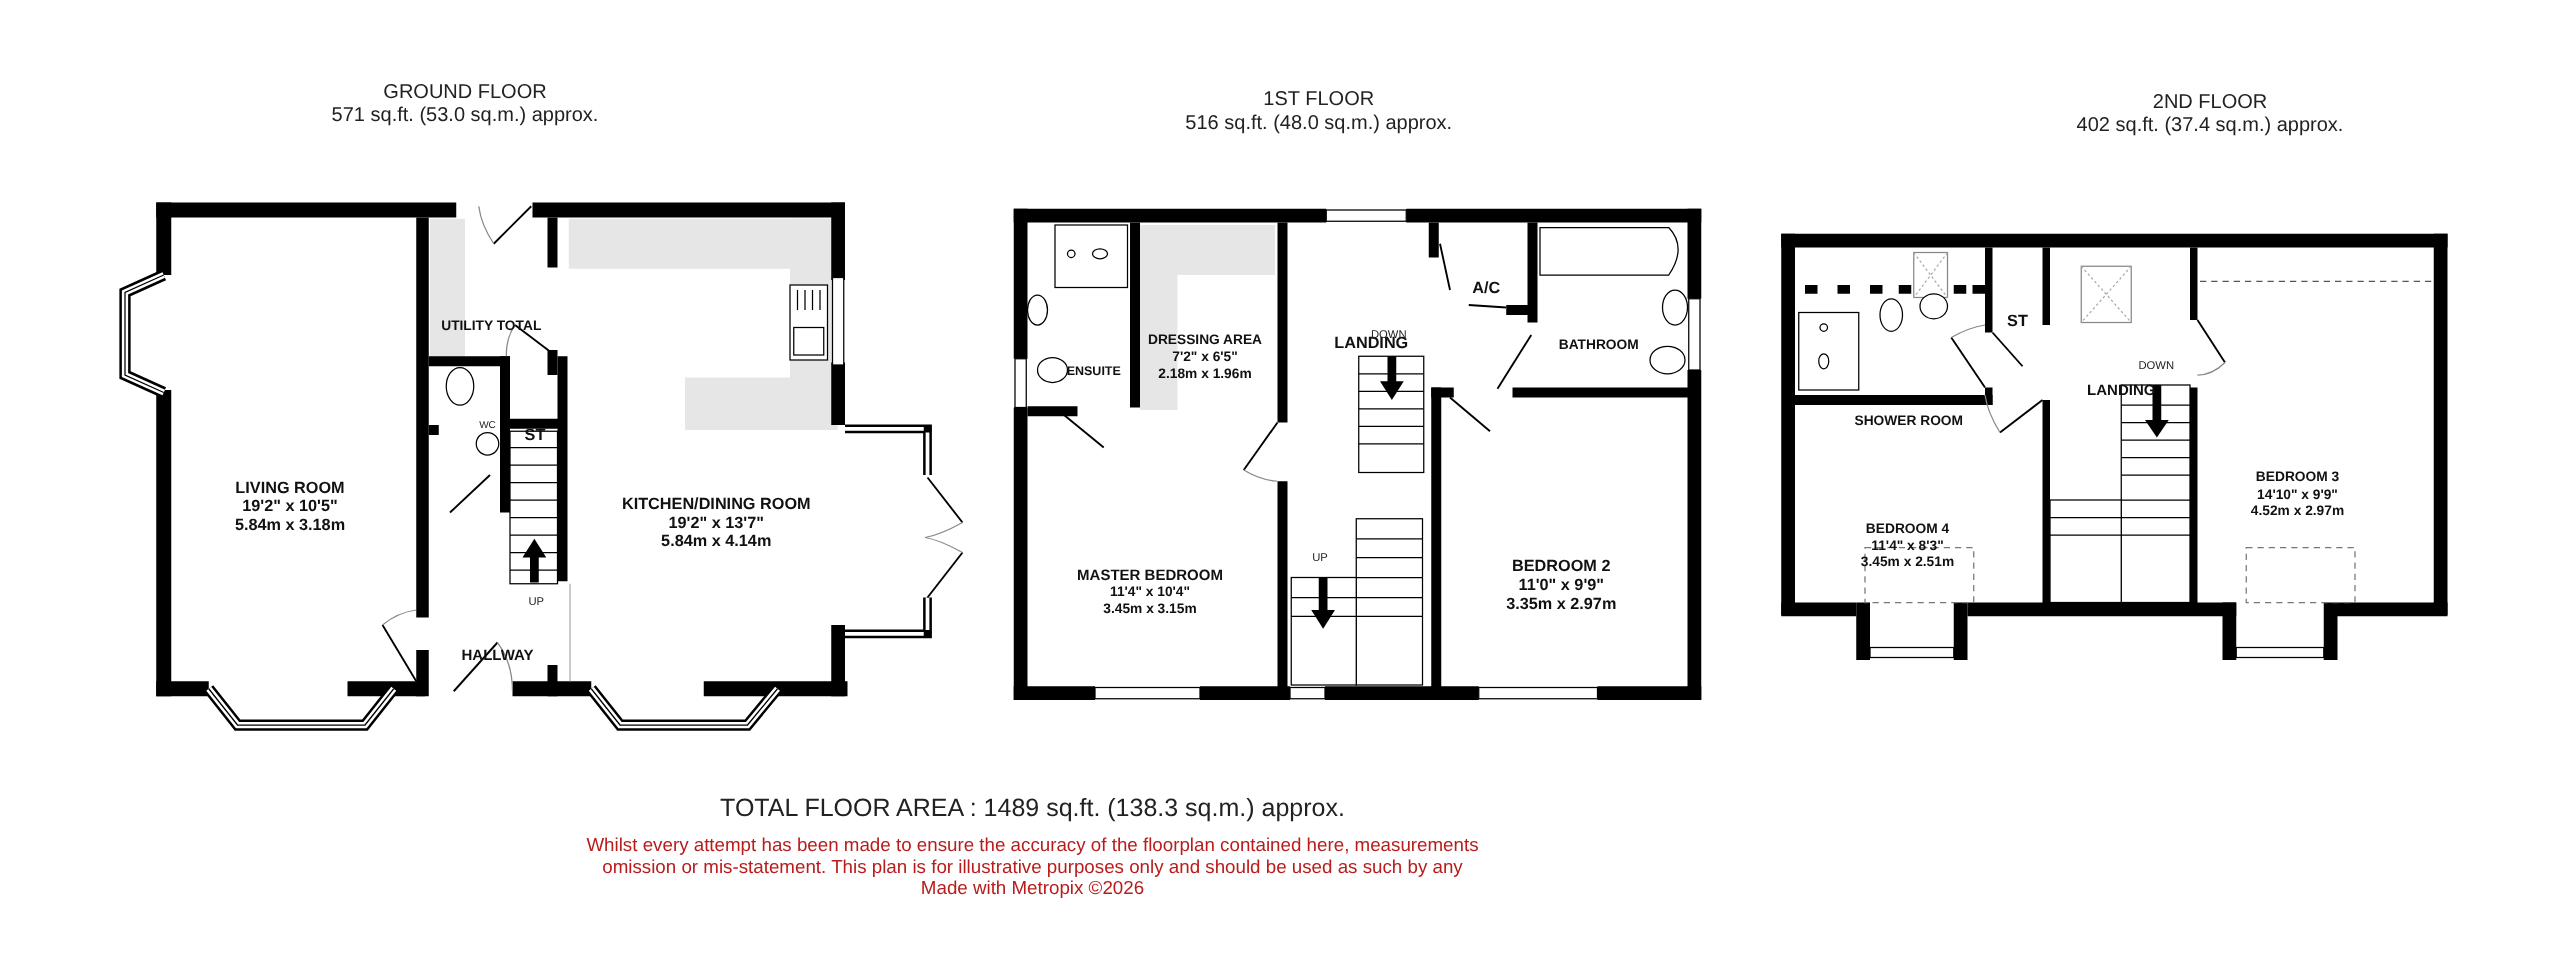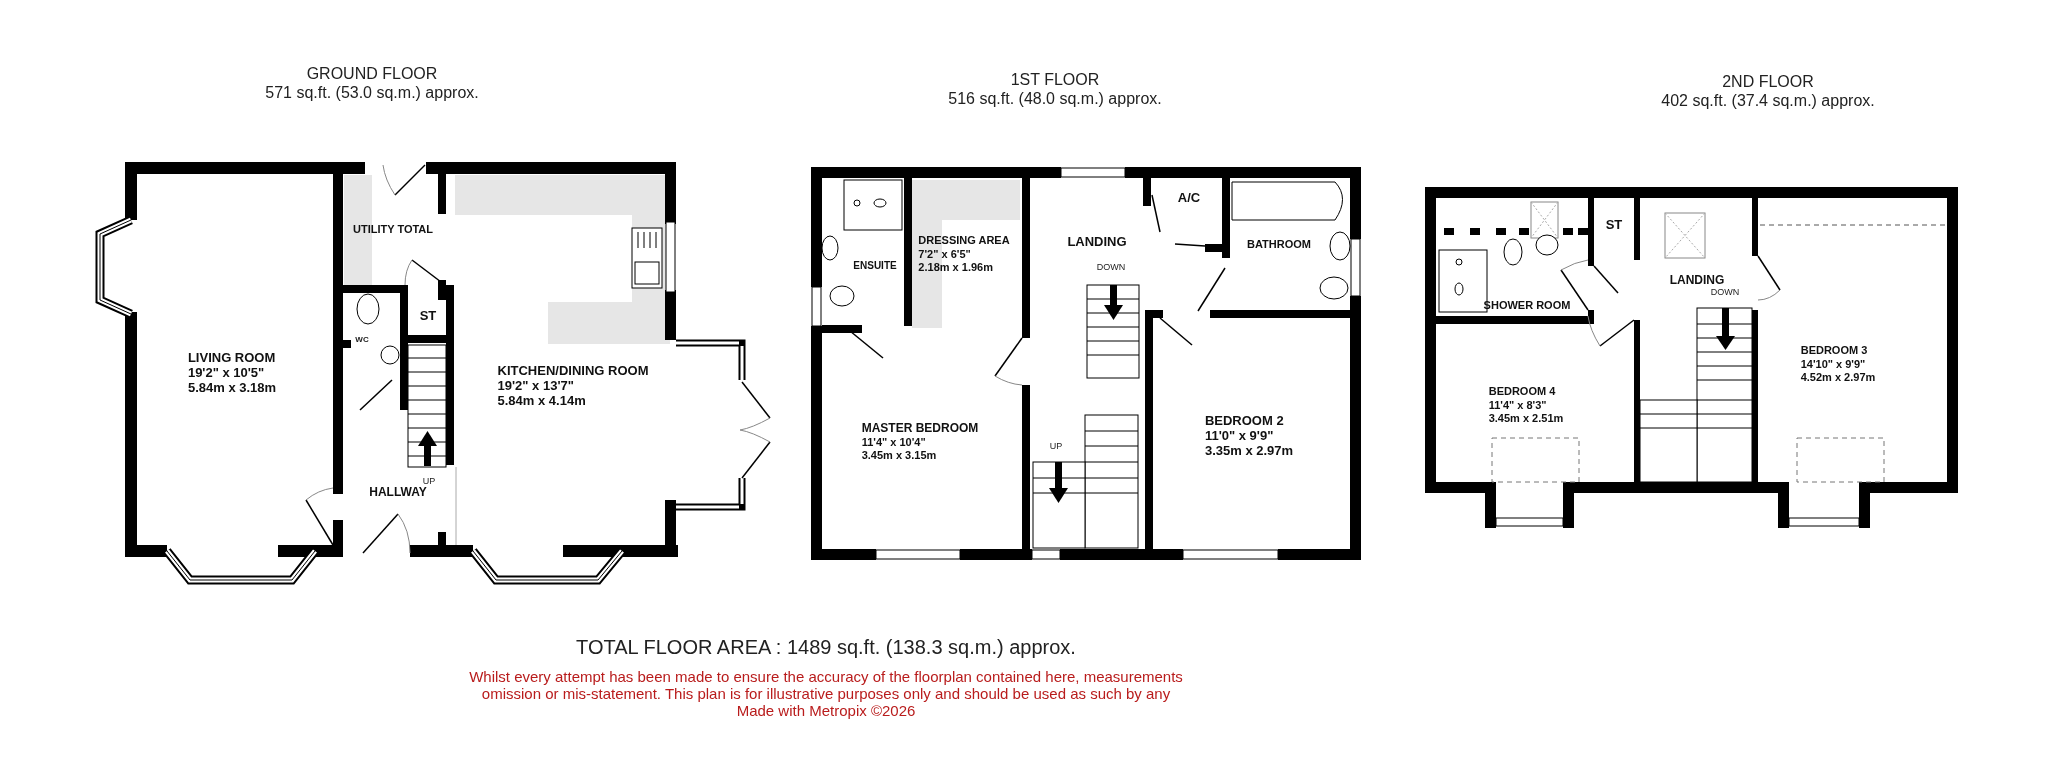--- a/index.html
+++ b/index.html
@@ -1,20 +1,20 @@
 <!DOCTYPE html>
 <html><head>
 <meta charset="utf-8">
 <style>
   html,body{margin:0;padding:0;background:#ffffff;}
   body{width:2048px;height:774px;position:relative;overflow:hidden;font-family:"Liberation Sans",sans-serif;color:#1a1a1a;}
   .floor-title{position:absolute;text-align:center;font-size:16px;line-height:19px;color:#222;font-family:"Liberation Sans",sans-serif;}
   .floor-title span{display:block;}
   svg.plan{position:absolute;left:0;top:0;}
-  .room-label{position:absolute;text-align:left;font-family:"Liberation Sans",sans-serif;font-weight:bold;color:#111;line-height:15px;white-space:nowrap;transform:translateX(-50%);}
+  .room-label{position:absolute;text-align:center;font-family:"Liberation Sans",sans-serif;font-weight:bold;color:#111;line-height:15px;white-space:nowrap;transform:translateX(-50%);margin-top:32px;}
   .room-label .n{display:block;font-size:13px;}
   .room-label .d{display:block;font-size:13px;}
   .room-label.small .n{font-size:11px;}
   .room-label.small .d{font-size:11px;line-height:13px;}
   .tiny{position:absolute;font-family:"Liberation Sans",sans-serif;font-size:9px;color:#222;transform:translateX(-50%);white-space:nowrap;}
   .footer{position:absolute;left:0;width:1652px;text-align:center;font-family:"Liberation Sans",sans-serif;}
   .total{top:636px;font-size:20px;color:#222;}
   .disclaimer{top:668px;font-size:15px;line-height:17px;color:#b91c1c;}
   .disclaimer span{display:block;}
 </style>
@@ -291,21 +291,21 @@
   <span class="d">5.84m  x 3.18m</span>
 </div>
 <div class="room-label" style="left:573px;top:363px;">
   <span class="n">KITCHEN/DINING ROOM</span>
   <span class="d">19'2"  x 13'7"</span>
   <span class="d">5.84m  x 4.14m</span>
 </div>
 <div class="room-label small" style="left:393px;top:222px;">
   <span class="n">UTILITY TOTAL</span>
 </div>
-<div class="tiny" style="left:362px;top:335px;font-weight:bold;font-size:8px;">WC</div>
+<div class="tiny" style="left:390px;top:335px;font-weight:normal;font-size:8px;">WC</div>
 <div class="room-label" style="left:428px;top:308px;">
   <span class="n">ST</span>
 </div>
 <div class="room-label small" style="left:398px;top:485px;">
   <span class="n" style="font-size:12px;">HALLWAY</span>
 </div>
 <div class="tiny" style="left:429px;top:476px;">UP</div>
 
 <div class="room-label small" style="left:875px;top:258px;">
   <span class="n" style="font-size:10px;">ENSUITE</span>

